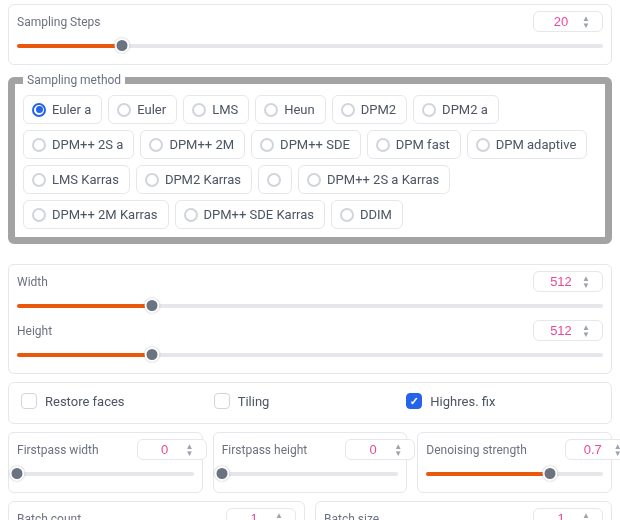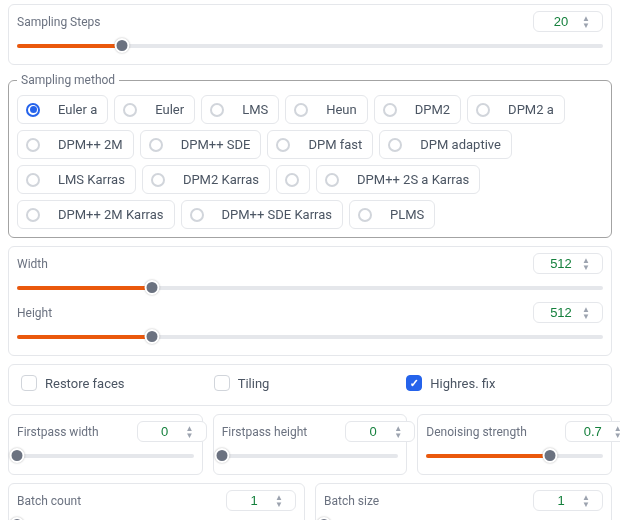--- a/index.html
+++ b/index.html
@@ -38,21 +38,21 @@
   padding: 2px 4px 2px 8px;
   min-width: 70px;
   background: #fff;
 }
 .num-input input {
   border: none;
   outline: none;
   width: 38px;
   text-align: center;
   font-size: 13px;
-  color: #15803d;
+  color: #ec4899;
   background: transparent;
 }
 .steppers {
   display: flex;
   flex-direction: column;
   gap: 0;
   font-size: 8px;
   color: #9ca3af;
   line-height: 7px;
   margin-left: 2px;
@@ -82,42 +82,42 @@
   top: 2px;
   width: 15px;
   height: 15px;
   border-radius: 50%;
   background: #6b7280;
   border: 2px solid #fff;
   box-shadow: 0 0 2px rgba(0,0,0,.3);
   transform: translateX(-50%);
 }
 fieldset.sampler {
-  border: 1px solid #a3a3a3;
+  border: 7px solid #a3a3a3;
   border-radius: 6px;
   padding: 8px;
-  margin-bottom: 8px;
+  margin-bottom: 20px;
 }
 fieldset.sampler legend {
   font-size: 12px;
   color: #6b7280;
   padding: 0 4px;
 }
 .radio-grid {
   display: flex;
   flex-wrap: wrap;
   gap: 6px;
 }
 .radio-item {
   border: 1px solid #e5e7eb;
   border-radius: 6px;
   padding: 6px 10px 6px 8px;
   display: flex;
   align-items: center;
-  gap: 18px;
+  gap: 6px;
   font-size: 13px;
   color: #4b5563;
   cursor: pointer;
 }
 .radio-dot {
   width: 14px;
   height: 14px;
   border: 2px solid #d1d5db;
   border-radius: 50%;
   display: flex;
@@ -215,20 +215,24 @@
       <div class="radio-item">
         <div class="radio-dot"></div>
         <span>DPM2</span>
       </div>
       <div class="radio-item">
         <div class="radio-dot"></div>
         <span>DPM2 a</span>
       </div>
       <div class="radio-item">
         <div class="radio-dot"></div>
+        <span>DPM++ 2S a</span>
+      </div>
+      <div class="radio-item">
+        <div class="radio-dot"></div>
         <span>DPM++ 2M</span>
       </div>
       <div class="radio-item">
         <div class="radio-dot"></div>
         <span>DPM++ SDE</span>
       </div>
       <div class="radio-item">
         <div class="radio-dot"></div>
         <span>DPM fast</span>
       </div>
@@ -254,21 +258,21 @@
       <div class="radio-item">
         <div class="radio-dot"></div>
         <span>DPM++ 2M Karras</span>
       </div>
       <div class="radio-item">
         <div class="radio-dot"></div>
         <span>DPM++ SDE Karras</span>
       </div>
       <div class="radio-item">
         <div class="radio-dot"></div>
-        <span>PLMS</span>
+        <span>DDIM</span>
       </div>
     </div>
 </fieldset>
 
 <div class="group">
   <div class="slider-row">
     <span class="label">Width</span>
     <span class="spacer"></span>
     <div class="num-input">
       <input value="512" style="">

